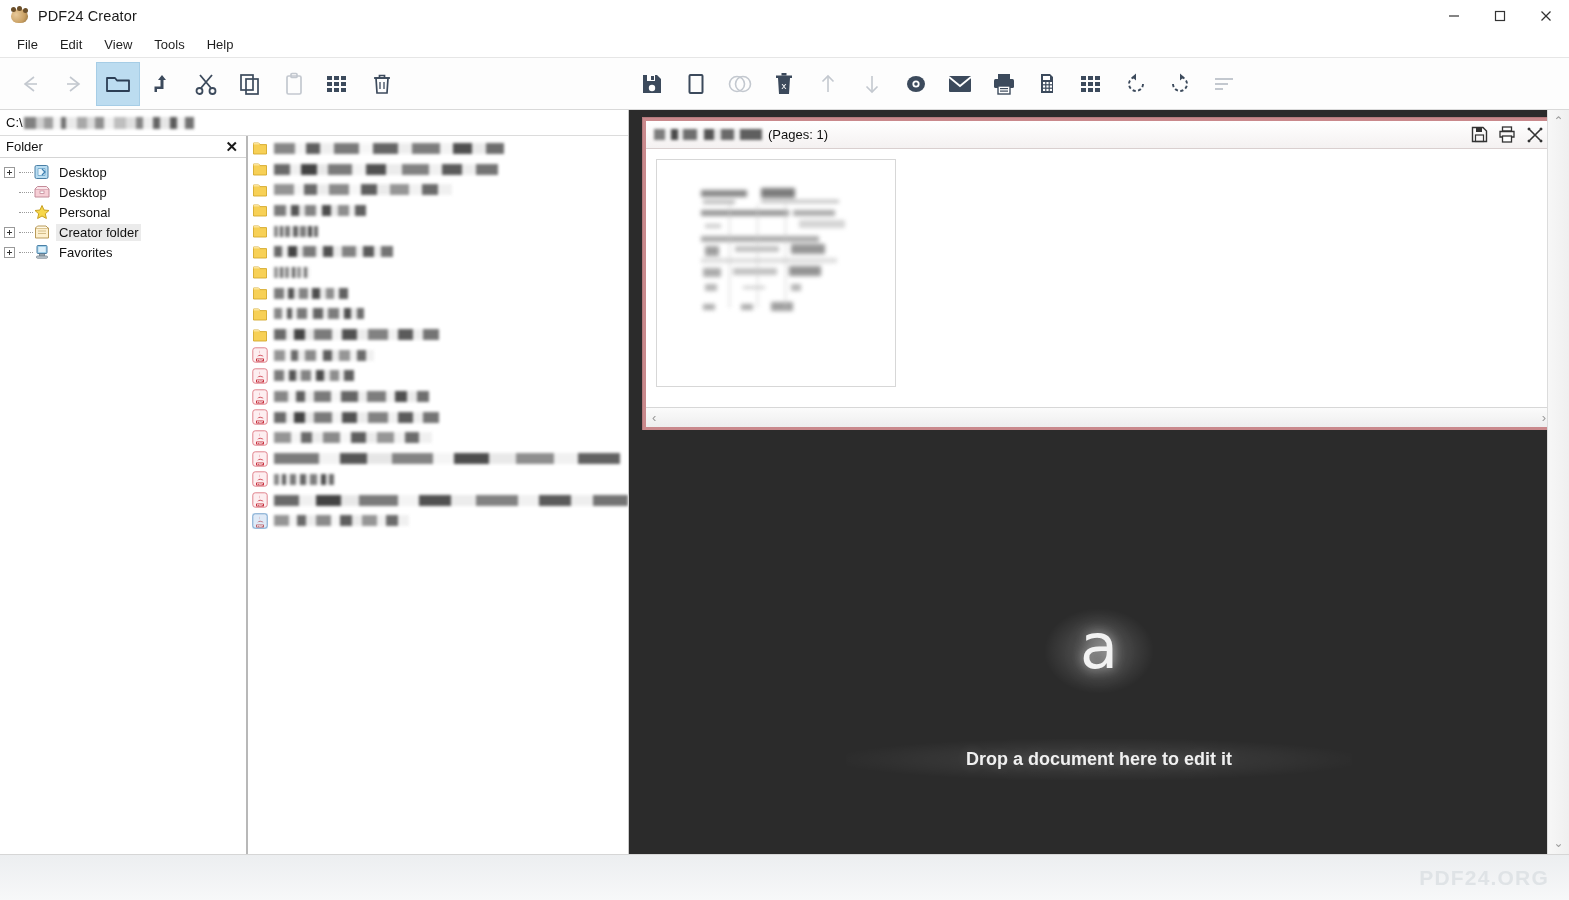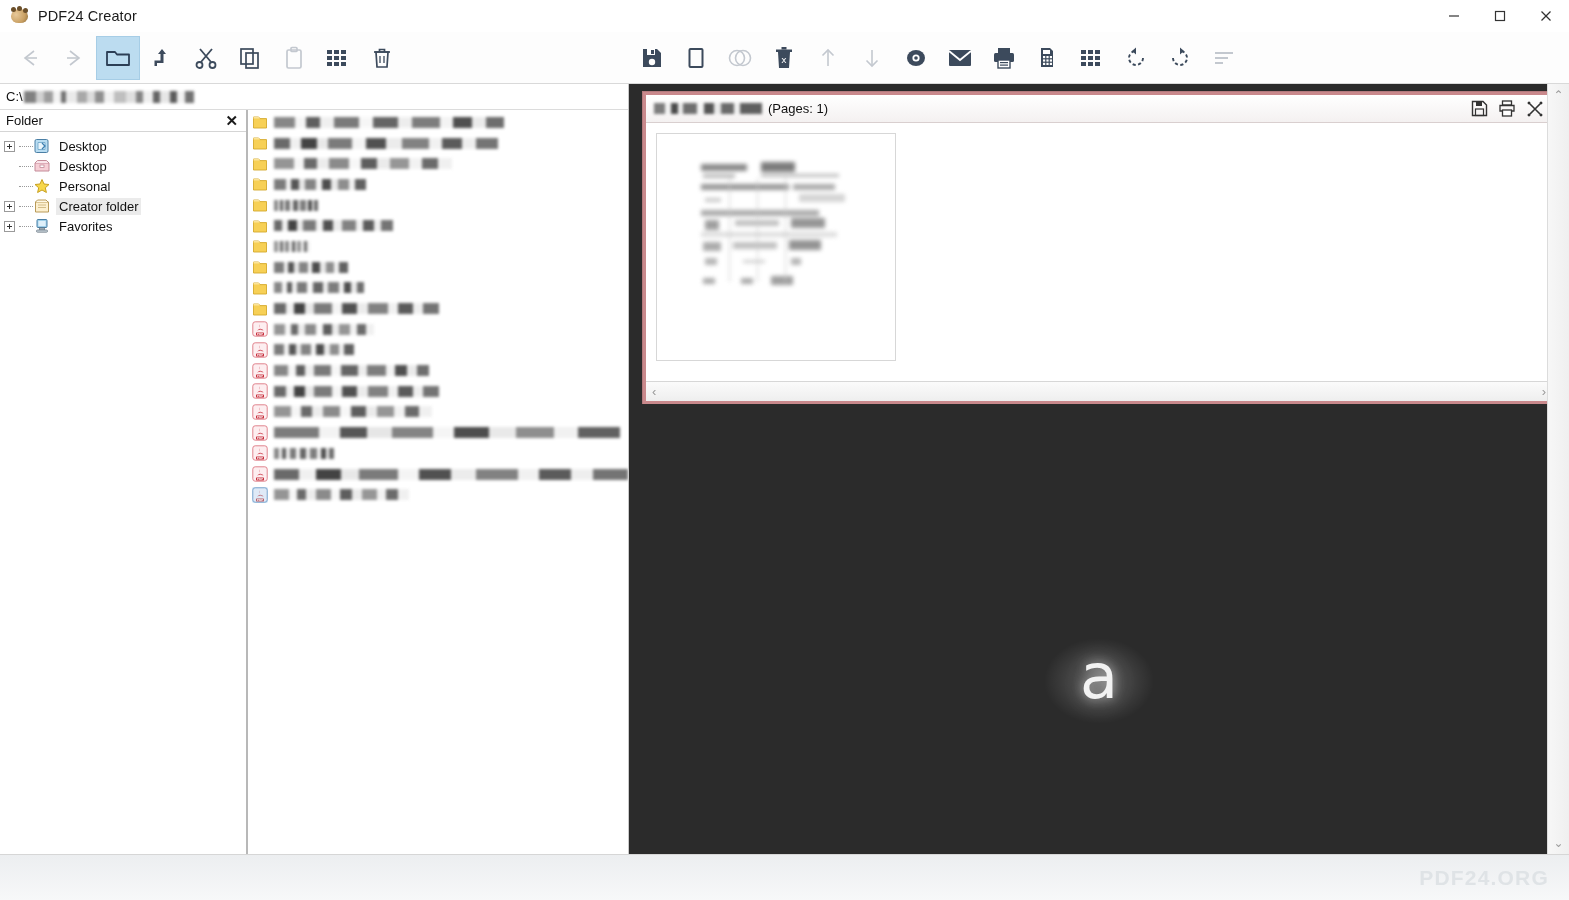--- a/index.html
+++ b/index.html
@@ -293,20 +293,27 @@
       </div>
       <div class="winbtn">
         <svg width="16" height="16" viewBox="0 0 16 16">
             <line x1="3.5" y1="3.5" x2="12.5" y2="12.5" stroke="currentColor" stroke-width="1.2"></line>
             <line x1="12.5" y1="3.5" x2="3.5" y2="12.5" stroke="currentColor" stroke-width="1.2"></line>
           </svg>
       </div>
     </div>
   </div>
 
+  <div class="menubar">
+    <div class="menuitem">File</div>
+    <div class="menuitem">Edit</div>
+    <div class="menuitem">View</div>
+    <div class="menuitem">Tools</div>
+    <div class="menuitem">Help</div>
+  </div>
 
   <div class="toolbar">
     <div class="tb-group tb-left">
       <div class="tbbtn disabled">
         <svg width="26" height="26" viewBox="0 0 26 26">
             <path d="M17 6 L8 13 L17 20" fill="none" stroke="currentColor" stroke-width="1.6"></path>
             <line x1="8" y1="13" x2="20" y2="13" stroke="currentColor" stroke-width="1.6"></line>
           </svg>
       </div>
       <div class="tbbtn disabled">
@@ -796,20 +803,21 @@
           <span>‹</span>
           <span>›</span>
         </div>
       </div>
 
       <div class="dropzone">
         <div class="dz-inner">
           <div class="dz-logo">
             <span class="glyph">a</span>
           </div>
+          <div class="dz-text">Drop a document here to edit it</div>
         </div>
       </div>
 
       <div class="vscroll">
         <span class="arw">⌃</span>
         <span class="arw">⌄</span>
       </div>
     </div>
   </div>
 

